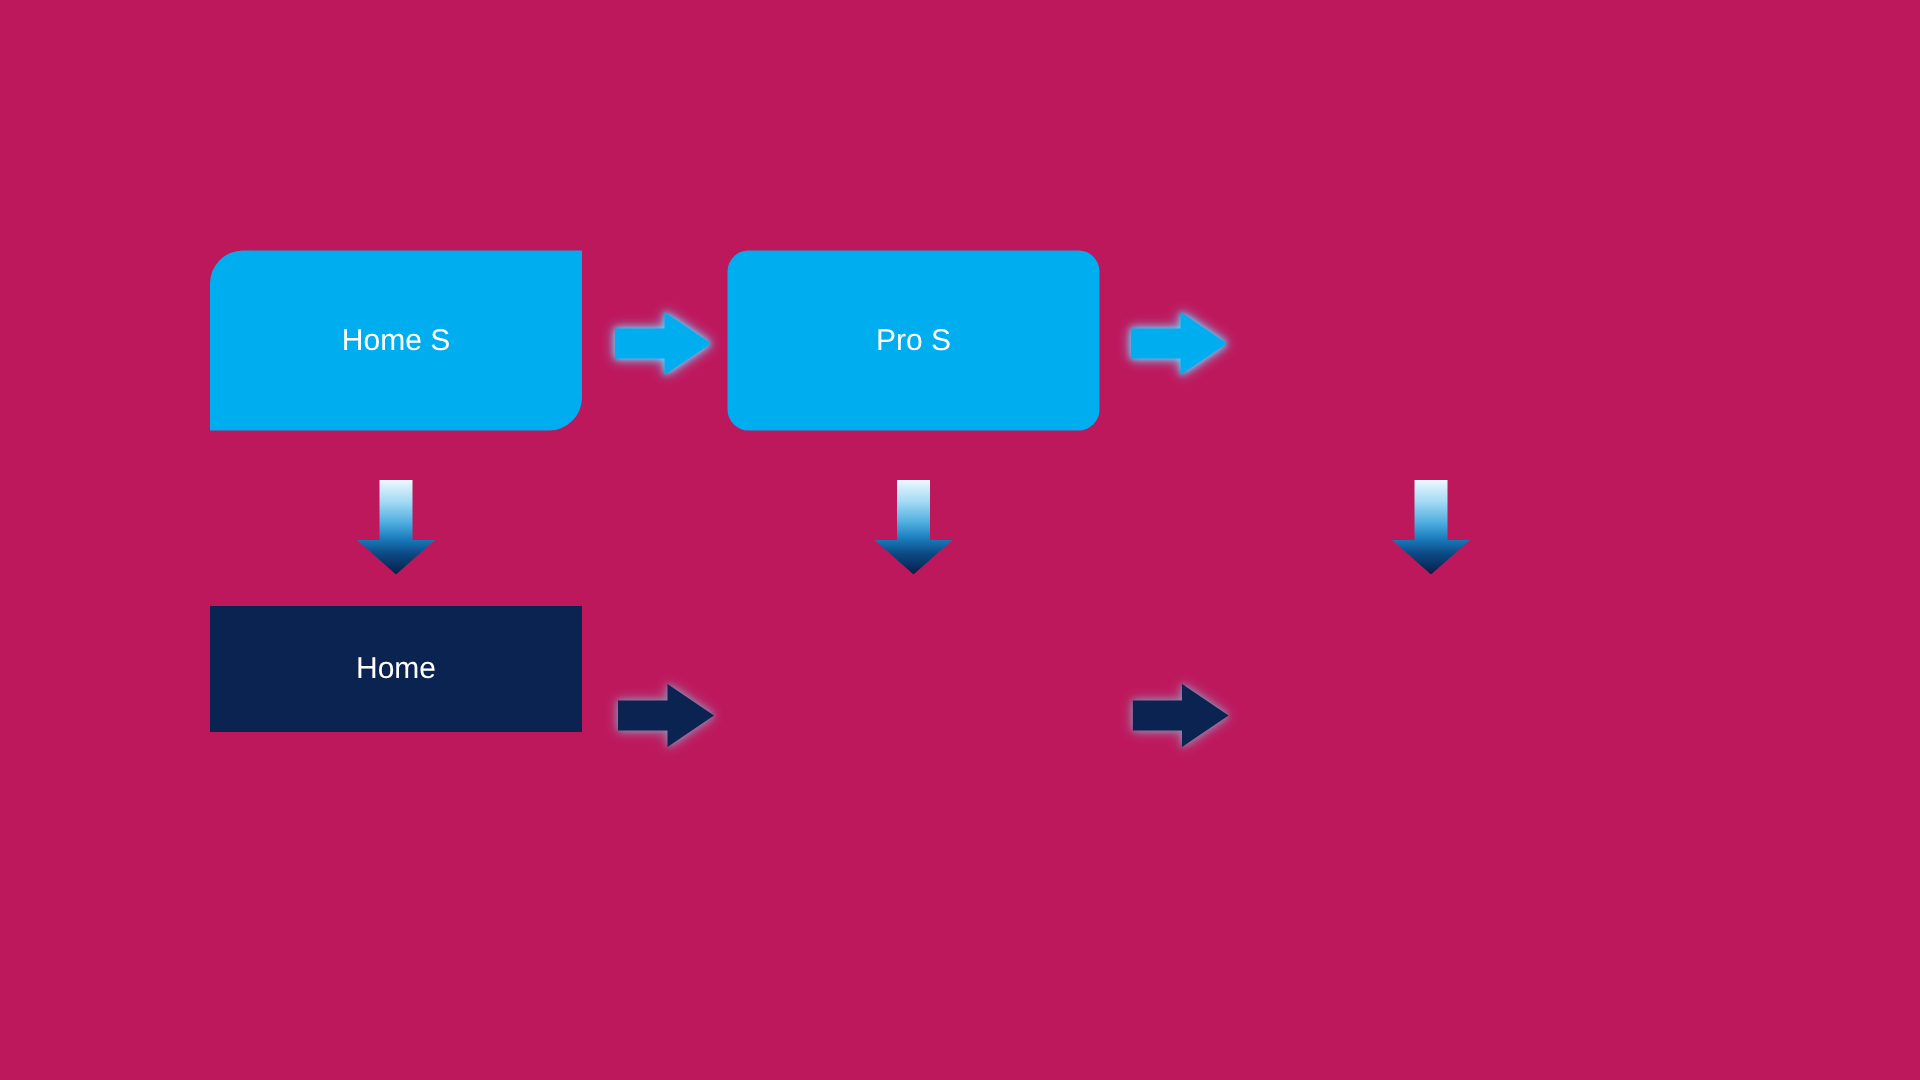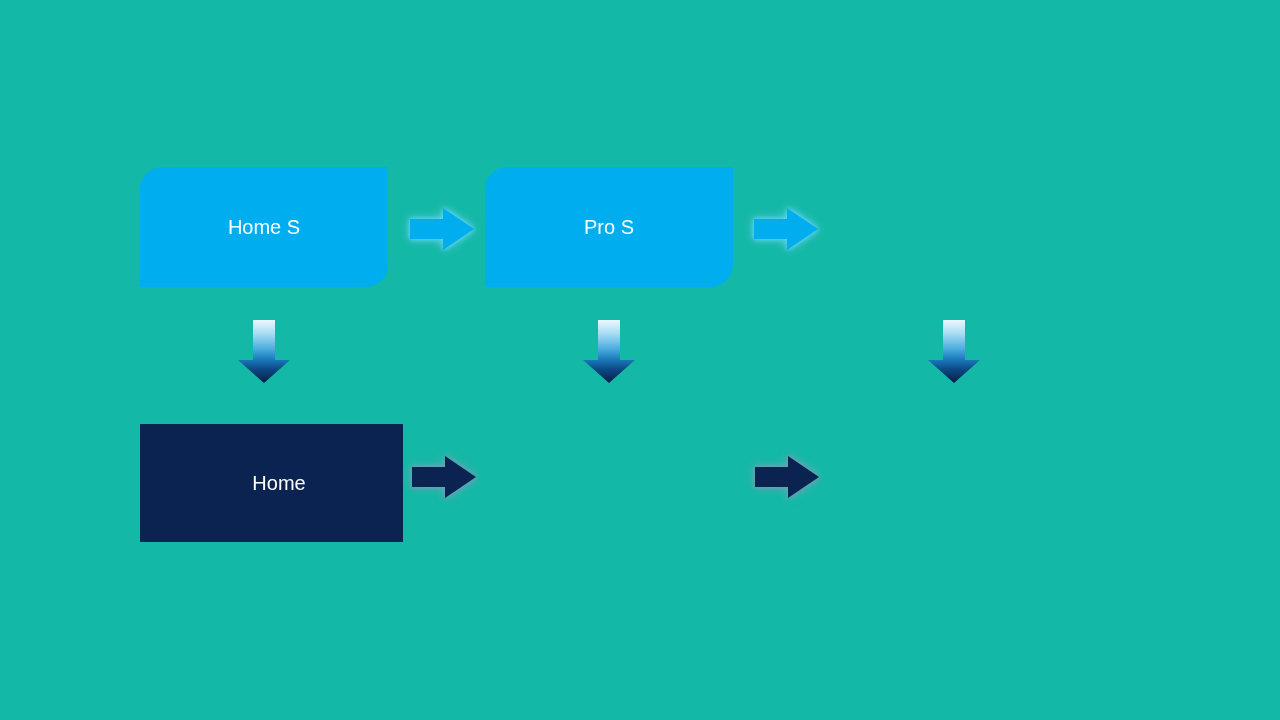--- a/index.html
+++ b/index.html
@@ -5,49 +5,48 @@
   html, body {
     margin: 0;
     padding: 0;
     background: #FFFFFF;
     font-family: "Liberation Sans", sans-serif;
   }
   .stage {
     position: relative;
     width: 1280px;
     height: 720px;
-    background: #14b8a6;
+    background: #be185d;
     overflow: hidden;
   }
 
   
   .box {
     position: absolute;
     display: flex;
     align-items: center;
     justify-content: center;
     color: #FFFFFF;
     font-size: 20px;
     line-height: 1;
   }
   .top-box {
     top: 167px;
     height: 120px;
     background: #00AEEF;
     border-radius: 22px 0 22px 0; 
   }
   .bottom-box {
-    top: 424px;
-    height: 118px;
+    top: 404px;
+    height: 84px;
     background: #0A2351;
     border-radius: 0;
-    padding-left: 15px;
   }
   .col1 { left: 140px; width: 248px; }
-  .col2 { left: 485px; width: 248px; }
+  .col2 { left: 485px; width: 248px; border-radius: 14px; }
   .col3 { left: 831px; width: 247px; }
 
   
   .h-arrow-wrap {
     position: absolute;
     width: 64px;
     height: 42px;
   }
   .h-arrow-wrap.light { filter: drop-shadow(0 0 2px rgba(94,212,255,0.95)) drop-shadow(0 0 4px rgba(120,215,255,0.8)); }
   .h-arrow-wrap.dark  { filter: drop-shadow(0 0 2px rgba(130,148,183,0.9)) drop-shadow(0 0 4px rgba(145,160,190,0.7)); }

